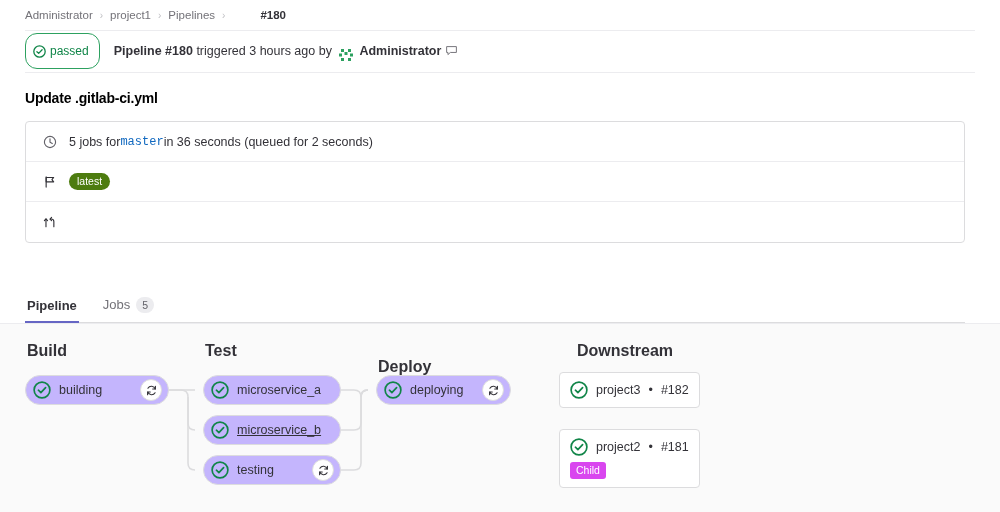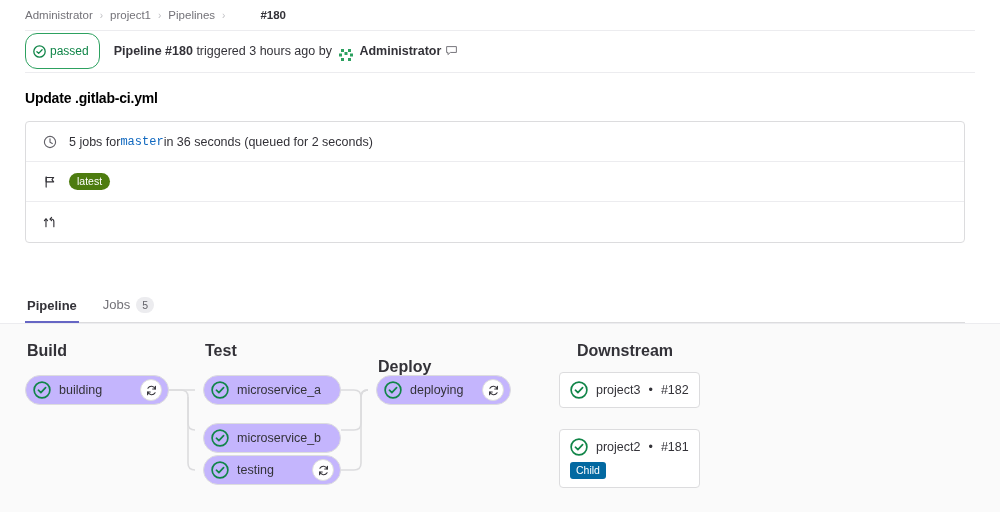--- a/index.html
+++ b/index.html
@@ -218,21 +218,21 @@
     background: #ffffff;
     border: 1px solid #dcdcde;
     border-radius: 4px;
     padding: 8px 10px;
     font-size: 12.5px;
     color: #333238;
   }
   .ds-head { display: flex; align-items: center; gap: 8px; white-space: nowrap; }
   .badge-child {
     display: inline-block;
-    background: #0369a1;
+    background: #d946ef;
     color: #ffffff;
     border-radius: 3px;
     font-size: 10.5px;
     line-height: 15px;
     padding: 1px 6px;
     margin-top: 6px;
   }
   .status-ico { flex: 0 0 18px; width: 18px; height: 18px; display: inline-flex; }
 </style>
 </head>
@@ -366,21 +366,21 @@
       <div class="stage-title" style="left:205px; top:18px;">Test</div>
       <div class="job-pill" style="left:203px; top:51px; width:138px;">
         <span class="status-ico">
           <svg width="18" height="18" viewBox="0 0 16 16" aria-hidden="true">
             <circle cx="8" cy="8" r="7" fill="none" stroke="#108548" stroke-width="1.5"></circle>
             <path d="M4.8 8.2 L7 10.3 L11.2 5.9" fill="none" stroke="#108548" stroke-width="1.5" stroke-linecap="round" stroke-linejoin="round"></path>
           </svg>
         </span>
         <span class="jname">microservice_a</span>
       </div>
-      <div class="job-pill" style="left:203px; top:99px; width:138px;">
+      <div class="job-pill" style="left:203px; top:91px; width:138px;text-decoration:underline;">
         <span class="status-ico">
           <svg width="18" height="18" viewBox="0 0 16 16" aria-hidden="true">
             <circle cx="8" cy="8" r="7" fill="none" stroke="#108548" stroke-width="1.5"></circle>
             <path d="M4.8 8.2 L7 10.3 L11.2 5.9" fill="none" stroke="#108548" stroke-width="1.5" stroke-linecap="round" stroke-linejoin="round"></path>
           </svg>
         </span>
         <span class="jname">microservice_b</span>
       </div>
       <div class="job-pill" style="left:203px; top:131px; width:138px;">
         <span class="status-ico">

